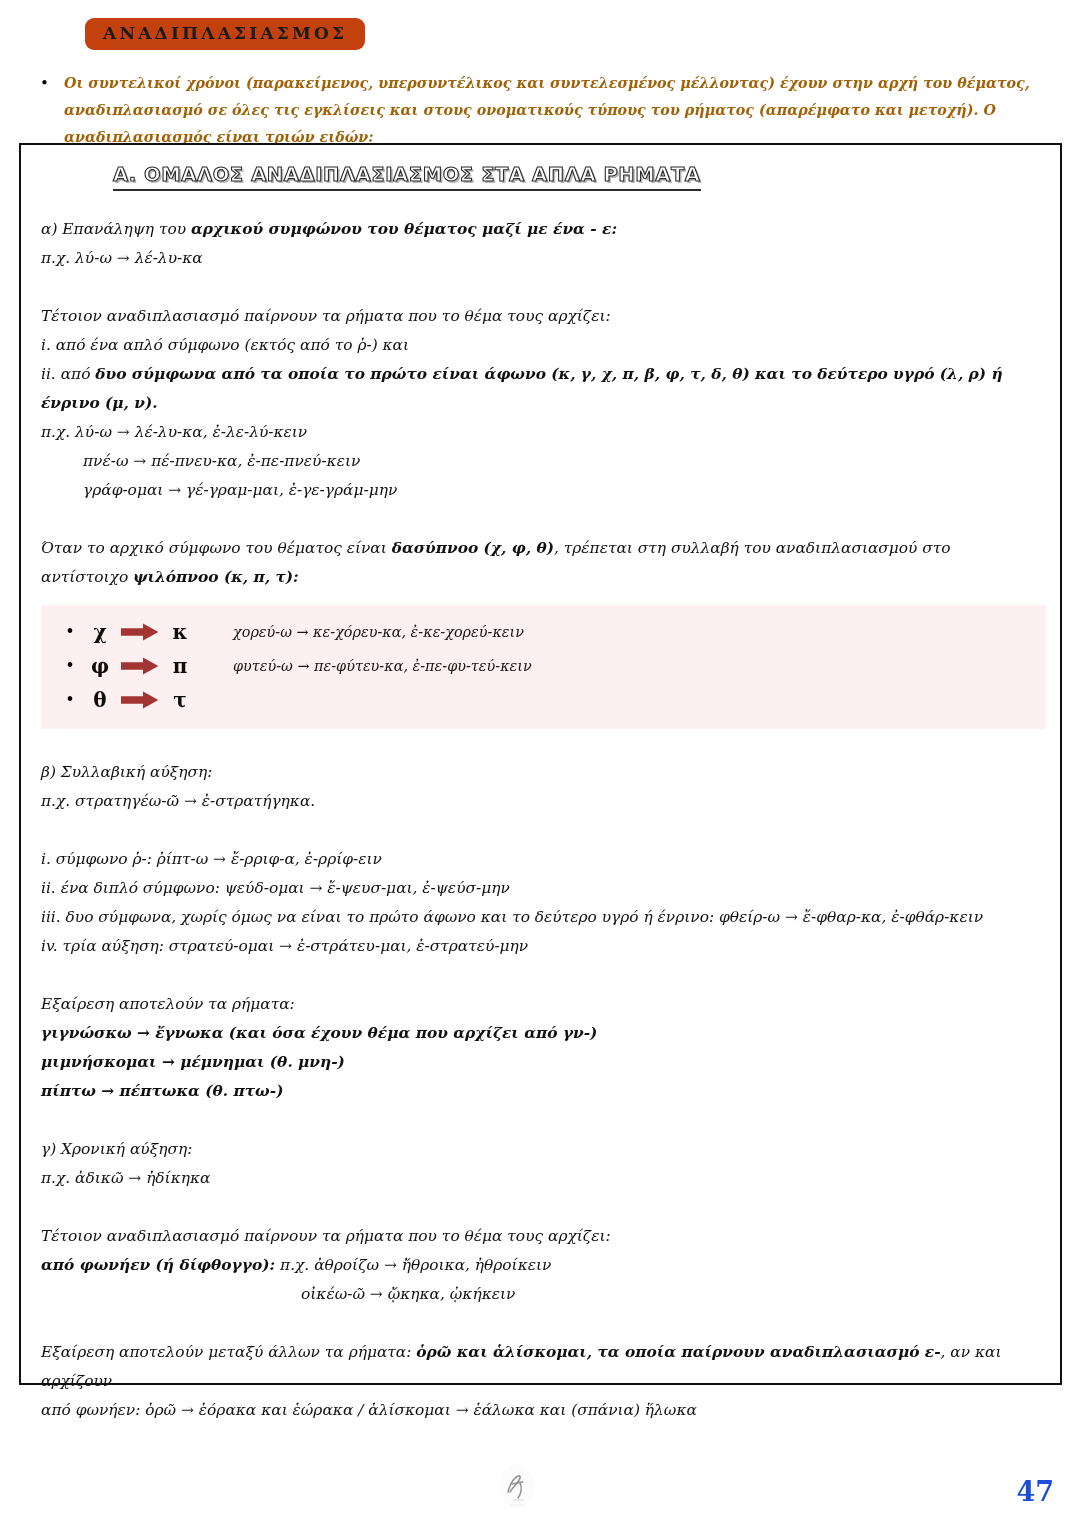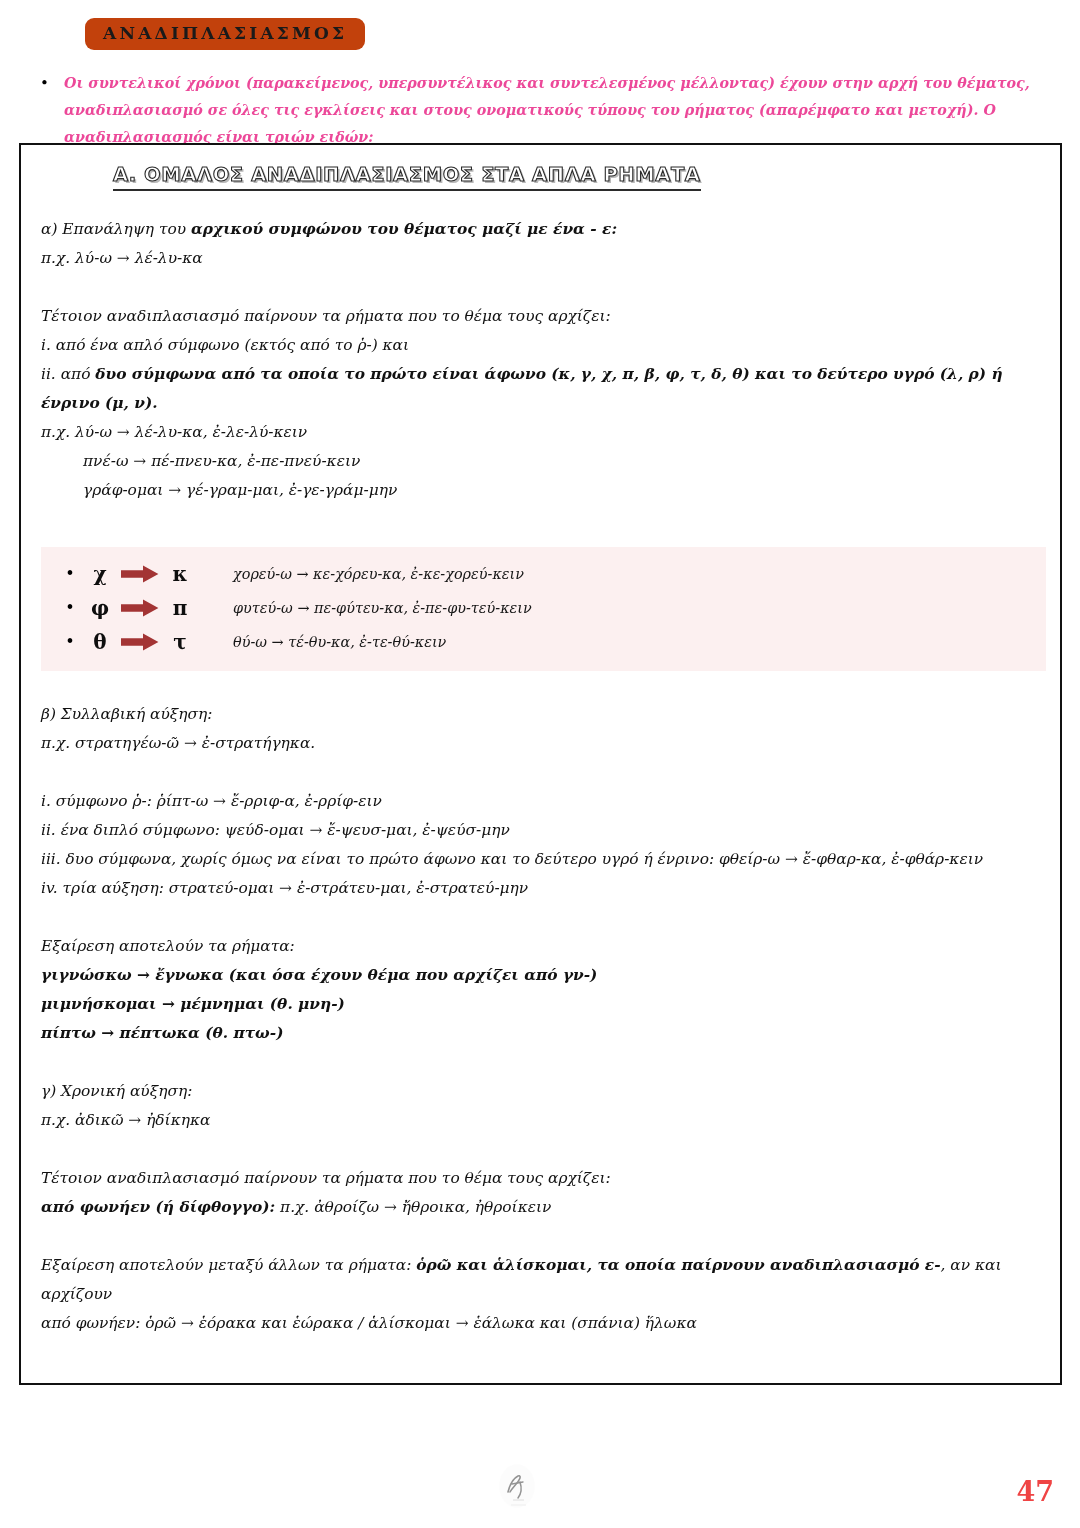--- a/index.html
+++ b/index.html
@@ -56,21 +56,21 @@
     text-align: left;
     padding-left: 6px;
   }
   .intro-text {
     flex: 1 1 auto;
     font-family: "DejaVu Serif", "Liberation Serif", serif;
     font-style: italic;
     font-weight: 700;
     font-size: 14.3px;
     line-height: 27px;
-    color: #ec4899;
+    color: #a16207;
     text-align: left;
   }
 
   
   .frame {
     position: absolute;
     left: 19px;
     top: 143px;
     width: 1043px;
     height: 1242px;
@@ -179,21 +179,21 @@
     height: 52px;
     opacity: 0.5;
   }
   .page-num {
     position: absolute;
     right: 26px;
     top: 1476px;
     font-family: "DejaVu Serif", "Liberation Serif", serif;
     font-weight: 700;
     font-size: 27px;
-    color: #ef4444;
+    color: #1d4ed8;
     margin-left: 33px;
   }
 </style>
 </head>
 <body>
 
 <div class="badge-wrap">
   <span class="badge">ΑΝΑΔΙΠΛΑΣΙΑΣΜΟΣ</span>
 </div>
 
@@ -221,20 +221,21 @@
       <p class="line">Τέτοιον αναδιπλασιασμό παίρνουν τα ρήματα που το θέμα τους αρχίζει:</p>
       <p class="line">i. από ένα απλό σύμφωνο (εκτός από το ῥ-) και</p>
       <p class="line"><span>ii. από </span><span class="b">δυο σύμφωνα από τα οποία το πρώτο είναι άφωνο (κ, γ, χ, π, β, φ, τ, δ, θ) και το δεύτερο υγρό (λ, ρ) ή ένρινο (μ, ν).</span></p>
 
       <p class="line">π.χ. λύ-ω → λέ-λυ-κα, ἐ-λε-λύ-κειν</p>
       <p class="line indent-1">πνέ-ω → πέ-πνευ-κα, ἐ-πε-πνεύ-κειν</p>
       <p class="line indent-1">γράφ-ομαι → γέ-γραμ-μαι, ἐ-γε-γράμ-μην</p>
 
       <div class="gap-md"></div>
 
+      <p class="line"><span>Όταν το αρχικό σύμφωνο του θέματος είναι </span><span class="b">δασύπνοο (χ, φ, θ)</span><span>, τρέπεται στη συλλαβή του αναδιπλασιασμού στο αντίστοιχο </span><span class="b">ψιλόπνοο (κ, π, τ):</span></p>
 
       <div class="pink-block">
 
         <div class="pink-row">
           <span class="pr-bullet">•</span>
           <span class="pr-from">χ</span>
           <span class="pr-arrow">
             <svg width="38" height="18" viewBox="0 0 38 18" aria-hidden="true">
               <path d="M0 5.2 H22 V0.6 L37.4 9 L22 17.4 V12.8 H0 Z" fill="#A33434"></path>
             </svg>
@@ -257,21 +258,20 @@
 
         <div class="pink-row">
           <span class="pr-bullet">•</span>
           <span class="pr-from">θ</span>
           <span class="pr-arrow">
             <svg width="38" height="18" viewBox="0 0 38 18" aria-hidden="true">
               <path d="M0 5.2 H22 V0.6 L37.4 9 L22 17.4 V12.8 H0 Z" fill="#A33434"></path>
             </svg>
           </span>
           <span class="pr-to">τ</span>
-          <span class="pr-example">θύ-ω → τέ-θυ-κα, ἐ-τε-θύ-κειν</span>
         </div>
 
       </div>
 
       <div class="gap-md"></div>
 
       <p class="line">β) Συλλαβική αύξηση:</p>
       <p class="line">π.χ. στρατηγέω-ῶ → ἐ-στρατήγηκα.</p>
 
       <div class="gap-md"></div>
@@ -290,20 +290,21 @@
 
       <div class="gap-md"></div>
 
       <p class="line">γ) Χρονική αύξηση:</p>
       <p class="line">π.χ. ἀδικῶ → ἠδίκηκα</p>
 
       <div class="gap-md"></div>
 
       <p class="line">Τέτοιον αναδιπλασιασμό παίρνουν τα ρήματα που το θέμα τους αρχίζει:</p>
       <p class="line"><span class="b">από φωνήεν (ή δίφθογγο):</span><span> π.χ. ἀθροίζω → ἤθροικα, ἠθροίκειν</span></p>
+      <p class="line indent-2">οἰκέω-ῶ → ᾤκηκα, ᾠκήκειν</p>
 
       <div class="gap-md"></div>
 
       <p class="line"><span>Εξαίρεση αποτελούν μεταξύ άλλων τα ρήματα: </span><span class="b">ὁρῶ και ἁλίσκομαι, τα οποία παίρνουν αναδιπλασιασμό ε-</span><span>, αν και αρχίζουν</span></p>
       <p class="line">από φωνήεν: ὁρῶ → ἑόρακα και ἑώρακα / ἁλίσκομαι → ἑάλωκα και (σπάνια) ἥλωκα</p>
 
     </div>
   </div>
 </div>
 

